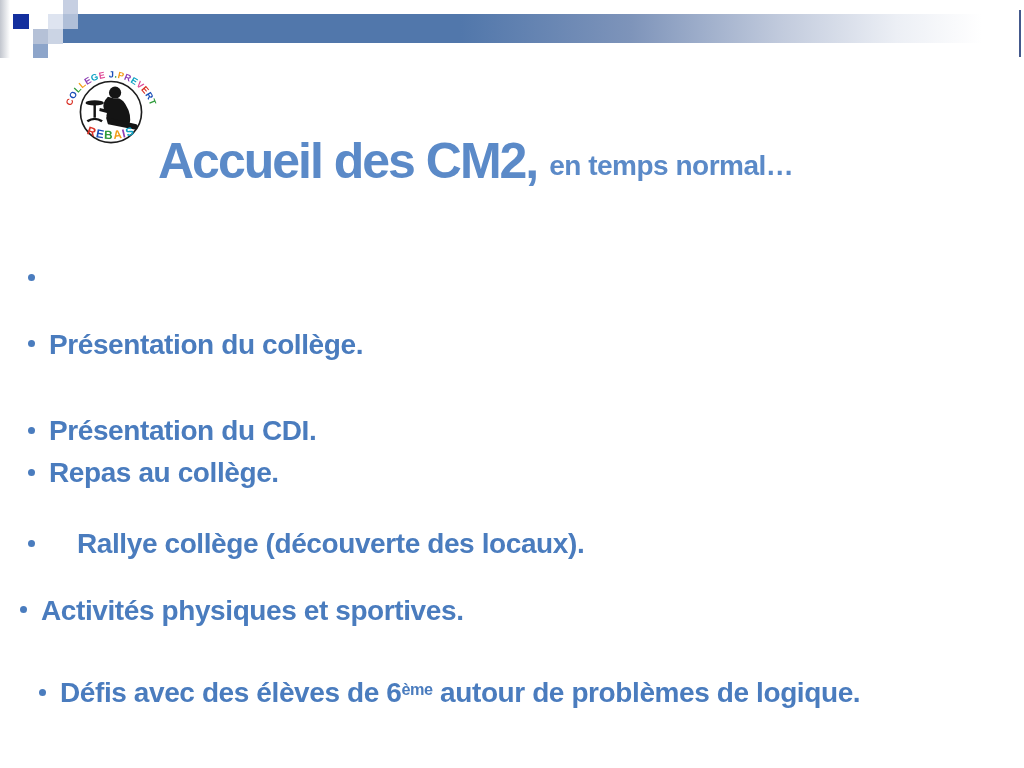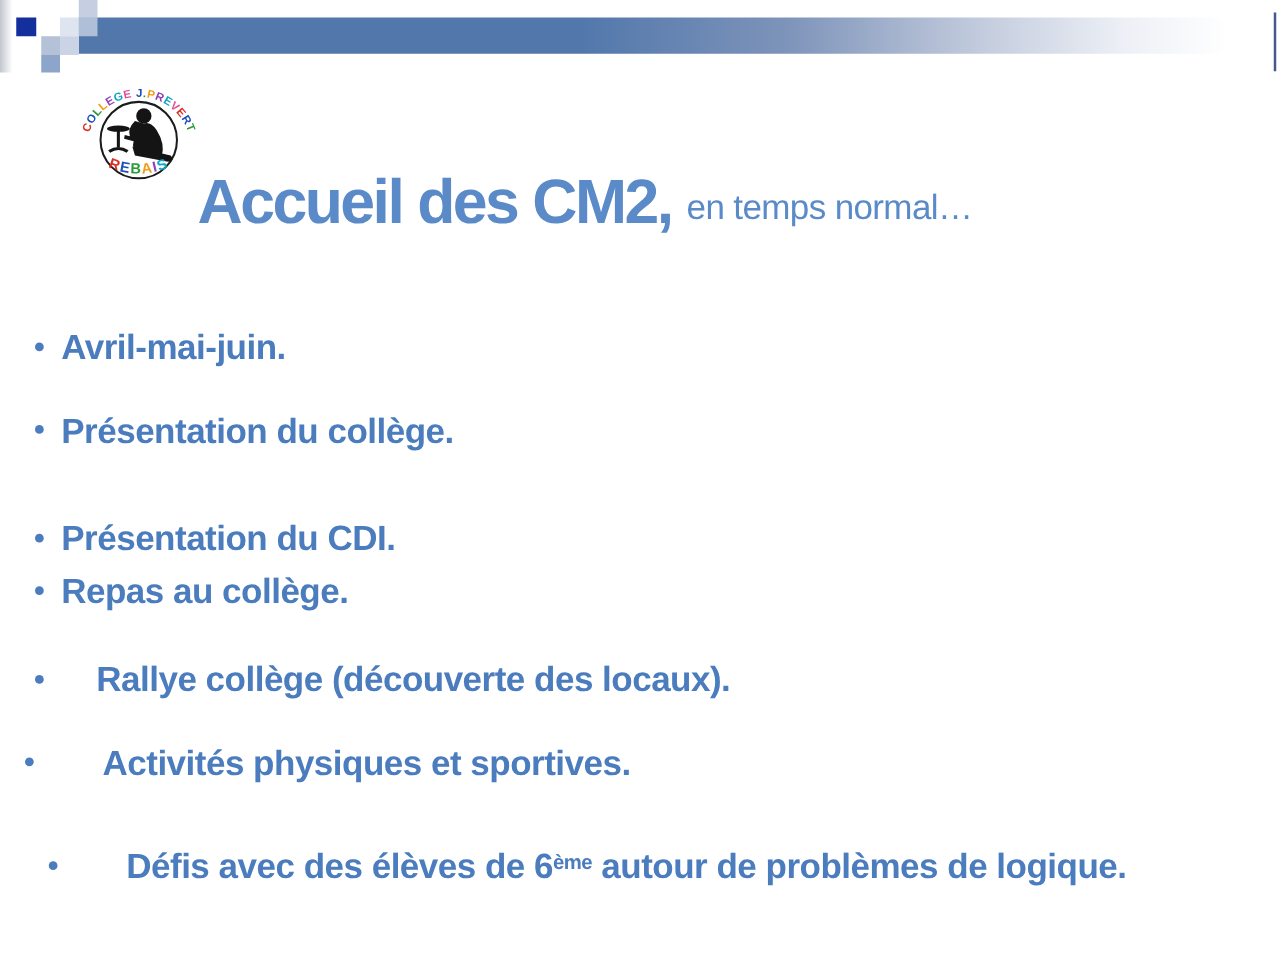--- a/index.html
+++ b/index.html
@@ -21,25 +21,25 @@
   .sq-e{left:48px;top:29px;width:15px;height:15px;background:#cbd4e4;}
   .sq-f{left:33px;top:44px;width:15px;height:14px;background:#8da5ca;}
   .accent-line{position:absolute;left:1019px;top:10px;width:2px;height:47px;background:var(--accent-line-color);}
   
   .logo{position:absolute;left:58px;top:64px;width:106px;height:88px;}
   .logo .arc-top{font-size:9px;font-weight:bold;letter-spacing:.4px;}
   .logo .arc-bottom{font-size:11.5px;font-weight:bold;letter-spacing:1px;}
   
   .title-row{position:absolute;left:158px;top:134px;display:flex;align-items:baseline;white-space:nowrap;}
   .title-main{font-size:50px;font-weight:700;letter-spacing:-2px;color:var(--title-color);line-height:1.1;}
-  .title-sub{font-size:28px;font-weight:400;letter-spacing:-.5px;color:var(--title-color);margin-left:12px;position:relative;top:-3px;}
+  .title-sub{font-size:28px;font-weight:700;letter-spacing:-.5px;color:var(--title-color);margin-left:12px;position:relative;top:-3px;}
   
   .bullet-list{position:absolute;left:0;top:260px;width:1024px;}
   .bullet-row{position:absolute;left:0;height:36px;display:flex;align-items:center;padding-left:28px;white-space:nowrap;}
-  .bullet-row.small-indent{padding-left:20px;gap:41px;}
+  .bullet-row.small-indent{padding-left:20px;}
   .dot{width:7px;height:7px;border-radius:50%;background:var(--text-color);margin-right:14px;flex:0 0 auto;position:relative;top:-1px;}
   .bullet-text{font-size:28px;font-weight:700;letter-spacing:-.4px;color:var(--text-color);}
   .bullet-text sup{font-size:.58em;position:relative;top:-.45em;vertical-align:baseline;}
 </style>
 </head>
 <body>
 
 <div class="slide">
 
   <div class="left-strip"></div>
@@ -76,21 +76,20 @@
   </svg>
 
   <div class="title-row">
     <span class="title-main">Accueil des CM2,</span>
     <span class="title-sub">en temps normal…</span>
   </div>
 
   <div class="bullet-list">
       <div class="bullet-row" style="top: 0px;">
         <span class="dot"></span>
-        <span class="bullet-text">Avril-mai-juin.</span>
       </div>
       <div class="bullet-row" style="top: 66.5px; text-align: center;">
         <span class="dot"></span>
         <span class="bullet-text">Présentation du collège.</span>
       </div>
       <div class="bullet-row" style="top: 133px; margin-top: 20px;">
         <span class="dot"></span>
         <span class="bullet-text">Présentation du CDI.</span>
       </div>
       <div class="bullet-row" style="top: 195px; justify-content: space-between;">

